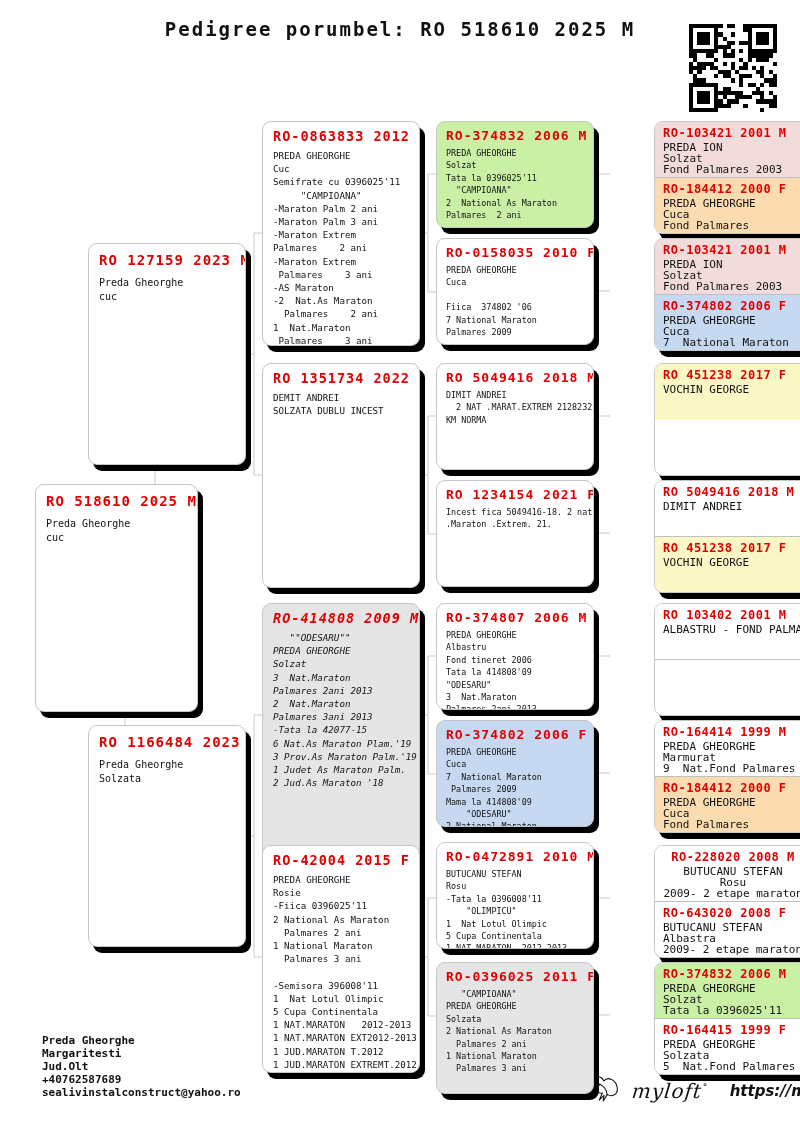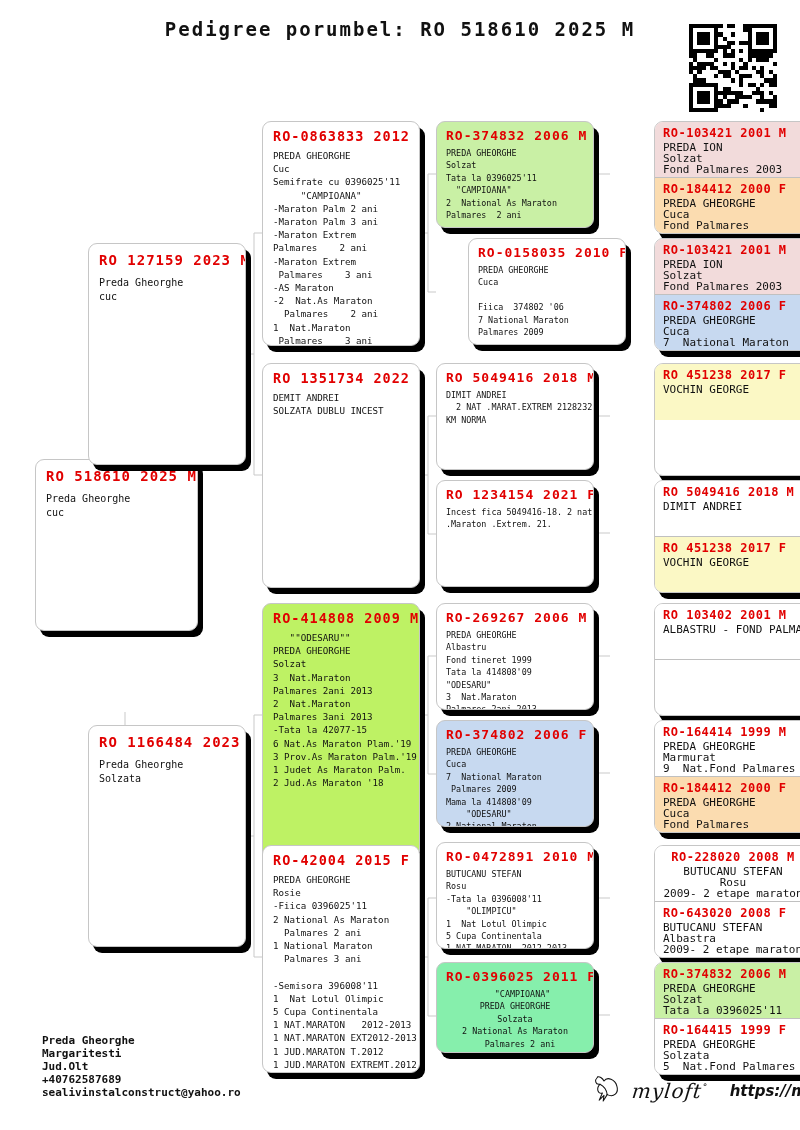--- a/index.html
+++ b/index.html
@@ -282,21 +282,21 @@
   <path d="M246,354 H254 M262,233 H254 V475 H262"></path>
   <path d="M246,836 H254 M262,715 H254 V957 H262"></path>
   <path d="M420,233 H428 M436,174 H428 V292 H436"></path>
   <path d="M420,475 H428 M436,416 H428 V534 H436"></path>
   <path d="M420,715 H428 M436,656 H428 V774 H436"></path>
   <path d="M420,957 H428 M436,898 H428 V1016 H436"></path>
   <path d="M594,174 H610 M594,291 H610 M594,416 H610 M594,533 H610
            M594,656 H610 M594,773 H610 M594,898 H610 M594,1015 H610"></path>
 </svg>
 
-<div class="box c12" style="left: 35px; top: 459px; width: 163px; height: 172px; background: rgb(255, 255, 255);">
+<div class="box c12" style="left: 35px; top: 484px; width: 163px; height: 228px; background: rgb(255, 255, 255);">
   <div class="box-title">RO 518610 2025 M</div>
   <div class="lines">
       <div>Preda Gheorghe</div>
       <div>cuc</div>
     </div>
 </div>
 
 <div class="box c12" style="left: 88px; top: 243px; width: 158px; height: 222px; background: rgb(255, 255, 255);">
   <div class="box-title">RO 127159 2023 M</div>
   <div class="lines">
@@ -332,21 +332,21 @@
       <div> Palmares    3 ani</div>
     </div>
 </div>
 <div class="box c3" style="left: 262px; top: 363px; width: 158px; height: 225px; background: rgb(255, 255, 255);">
   <div class="box-title">RO 1351734 2022 F F</div>
   <div class="lines">
       <div>DEMIT ANDREI</div>
       <div>SOLZATA DUBLU INCEST</div>
     </div>
 </div>
-<div class="box c3" style="left: 262px; top: 603px; width: 158px; height: 282px; background: #bef264;">
+<div class="box c3" style="left: 262px; top: 603px; width: 158px; height: 282px; background: #e5e5e5; font-style: italic;">
   <div class="box-title">RO-414808 2009 M</div>
   <div class="lines">
       <div>   ""ODESARU""</div>
       <div>PREDA GHEORGHE</div>
       <div>Solzat</div>
       <div>3  Nat.Maraton</div>
       <div>Palmares 2ani 2013</div>
       <div>2  Nat.Maraton</div>
       <div>Palmares 3ani 2013</div>
       <div>-Tata la 42077-15</div>
@@ -381,21 +381,21 @@
   <div class="box-title">RO-374832 2006 M</div>
   <div class="lines">
       <div>PREDA GHEORGHE</div>
       <div>Solzat</div>
       <div>Tata la 0396025'11</div>
       <div>  "CAMPIOANA"</div>
       <div>2  National As Maraton</div>
       <div>Palmares  2 ani</div>
     </div>
 </div>
-<div class="box c4" style="left: 436px; top: 238px; width: 158px; height: 107px; background: rgb(255, 255, 255); margin-left: 32px;">
+<div class="box c4" style="left: 436px; top: 238px; width: 158px; height: 107px; background: rgb(255, 255, 255);">
   <div class="box-title">RO-0158035 2010 F</div>
   <div class="lines">
       <div>PREDA GHEORGHE</div>
       <div>Cuca</div>
       <div>&nbsp;</div>
       <div>Fiica  374802 '06</div>
       <div>7 National Maraton</div>
       <div>Palmares 2009</div>
     </div>
 </div>
@@ -408,25 +408,25 @@
     </div>
 </div>
 <div class="box c4" style="left: 436px; top: 480px; width: 158px; height: 107px; background: rgb(255, 255, 255);">
   <div class="box-title">RO 1234154 2021 F F</div>
   <div class="lines">
       <div>Incest fica 5049416-18. 2 nat</div>
       <div>.Maraton .Extrem. 21.</div>
     </div>
 </div>
 <div class="box c4" style="left: 436px; top: 603px; width: 158px; height: 107px; background: rgb(255, 255, 255);">
-  <div class="box-title">RO-269267 2006 M</div>
+  <div class="box-title">RO-374807 2006 M</div>
   <div class="lines">
       <div>PREDA GHEORGHE</div>
       <div>Albastru</div>
-      <div>Fond tineret 1999</div>
+      <div>Fond tineret 2006</div>
       <div>Tata la 414808'09</div>
       <div>"ODESARU"</div>
       <div>3  Nat.Maraton</div>
       <div>Palmares 2ani 2013</div>
     </div>
 </div>
 <div class="box c4" style="left: 436px; top: 720px; width: 158px; height: 107px; background: rgb(199, 217, 240);">
   <div class="box-title">RO-374802 2006 F</div>
   <div class="lines">
       <div>PREDA GHEORGHE</div>
@@ -443,21 +443,21 @@
   <div class="lines">
       <div>BUTUCANU STEFAN</div>
       <div>Rosu</div>
       <div>-Tata la 0396008'11</div>
       <div>    "OLIMPICU"</div>
       <div>1  Nat Lotul Olimpic</div>
       <div>5 Cupa Continentala</div>
       <div>1 NAT.MARATON  2012-2013</div>
     </div>
 </div>
-<div class="box c4" style="left: 436px; top: 962px; width: 158px; height: 91px; background: #86efac; text-align: center;">
+<div class="box c4" style="left: 436px; top: 962px; width: 158px; height: 132px; background: #e5e5e5;">
   <div class="box-title">RO-0396025 2011 F</div>
   <div class="lines">
       <div>   "CAMPIOANA"</div>
       <div>PREDA GHEORGHE</div>
       <div>Solzata</div>
       <div>2 National As Maraton</div>
       <div>  Palmares 2 ani</div>
       <div>1 National Maraton</div>
       <div>  Palmares 3 ani</div>
     </div>

